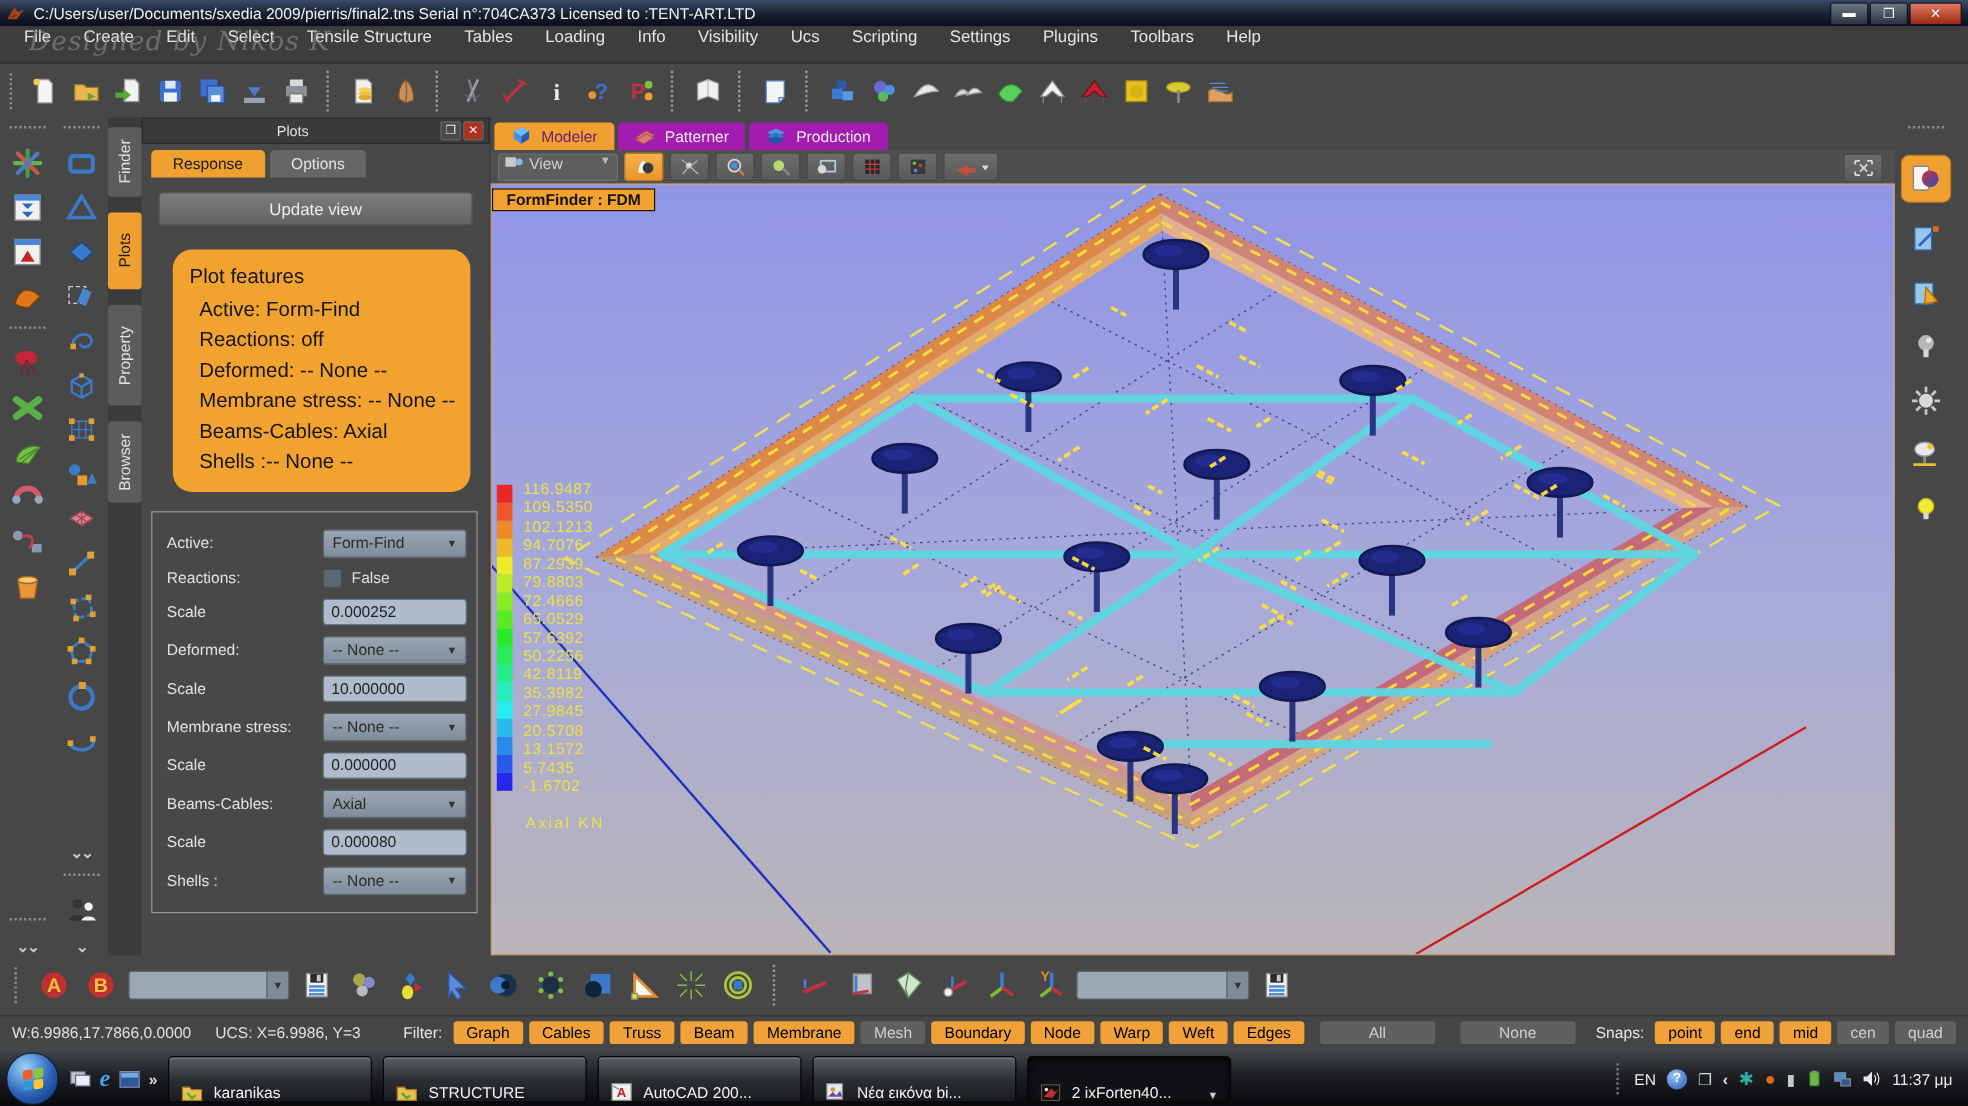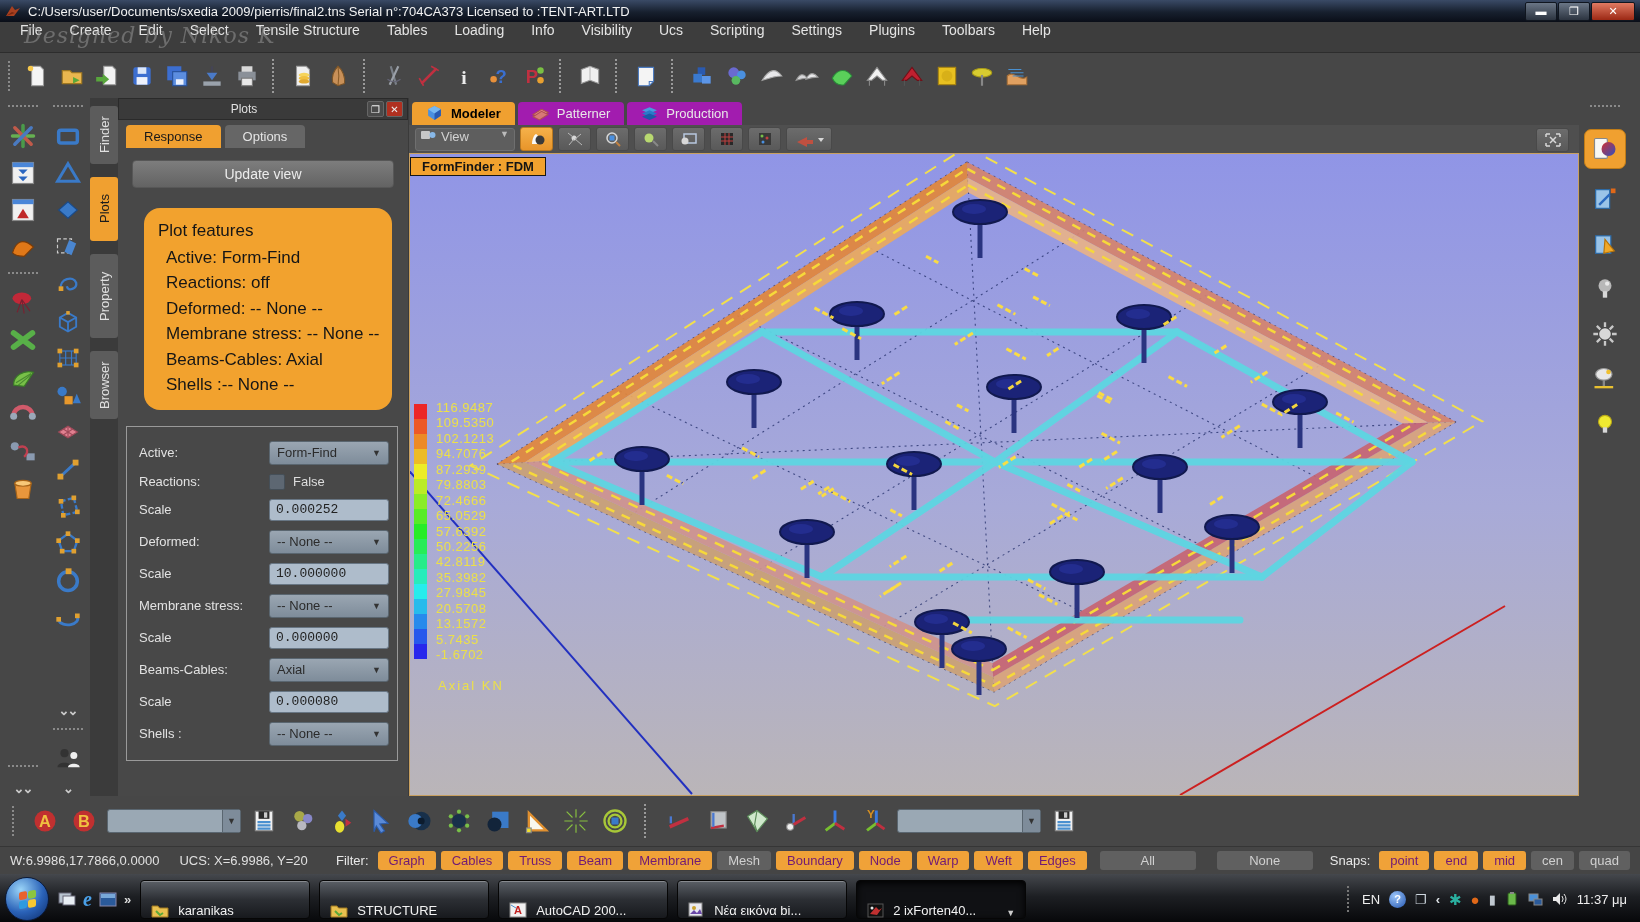--- a/index.html
+++ b/index.html
@@ -55,29 +55,29 @@
   .infobox{margin:20px 16px 0 26px;background:#f2a22e;border-radius:16px;padding:10px 6px 12px 14px;
            color:#161616;font-size:17px;line-height:1.5}
   .infobox .ib-title{margin-bottom:1px}
   .fields{margin:16px 10px 0 8px;border:1px solid #9a9a9a;padding:14px 12px;display:grid;
           grid-template-columns:130px 1fr;row-gap:9px;align-items:center}
   .fld-label{color:#e2e2e2;font-size:13px}
   .dd{height:22px;background:linear-gradient(#9aa6b2,#7e8c9a);border:1px solid #5a6670;border-radius:3px;
       display:flex;align-items:center;padding:0 7px;color:#2b2b2b;font-size:13px}
   .dd .arr{margin-left:auto;font-size:9px;color:#333}
   .inp{height:20px;background:#aebccb;border:1px solid #687684;border-radius:3px;color:#222;
-       padding:0 6px;font-size:13px;width:106px;font-family:Liberation Mono, monospace}
+       padding:0 6px;font-size:13px;width:106px;font-family:Liberation Sans, sans-serif}
   .chkrow{display:flex;align-items:center;gap:8px}
   .chk{width:14px;height:14px;background:#5d6772;border:1px solid #454f58;border-radius:2px}
   
   .vp-wrap{width:1170px;display:flex;flex-direction:column;background:#474747}
   .vptabs{height:27px;display:flex;align-items:flex-end;gap:3px;padding-left:3px}
   .vptab{display:flex;align-items:center;gap:8px;padding:0 14px;height:23px;border-radius:4px 4px 0 0;
          background:#a21caf;color:#e8e8e8;font-size:13px}
-  .vptab.active{background:#f0a030;color:#000000;font-weight:bold}
+  .vptab.active{background:#f0a030;color:#701a75;font-weight:normal}
   .viewtb{height:28px;background:#4f4f4f;display:flex;align-items:center;gap:5px;padding:0 6px;position:relative}
   .viewcombo{width:88px;height:21px;background:#5e5e5e;border:1px solid #6f6f6f;border-radius:3px;
              display:flex;align-items:flex-start;gap:5px;padding:0 5px;color:#d2d2d2}
   .viewcombo .arr{margin-left:auto;font-size:9px;color:#bbb}
   .vbtn{width:31px;height:22px;background:linear-gradient(#6c6c6c,#595959);border:1px solid #494949;
         border-radius:3px;display:flex;align-items:center;justify-content:center}
   .vbtn.active{background:linear-gradient(#f5b14a,#e8952a);border-color:#b87820}
   .fitbtn{position:absolute;right:10px;top:3px}
   .canvas{position:relative;flex:1;border:1px solid #c8a060;overflow:hidden;background:#9aa0e0}
   #scene{position:absolute;left:0;top:0}
@@ -98,21 +98,21 @@
   .btoolbar{height:50px;background:#474747;display:flex;align-items:center;gap:7px;padding:0 8px}
   .combo{width:132px;height:22px;background:#9aa8b4;border:1px solid #5a6670;border-radius:3px;
          display:flex;align-items:center}
   .combo .arr{margin-left:auto;width:17px;height:100%;background:#7e8c9a;border-left:1px solid #5a6670;
               display:flex;align-items:center;justify-content:center;font-size:9px;color:#333}
   
   .statusbar{height:27px;background:#454545;border-top:1px solid #363636;display:flex;
              align-items:center;padding:0 10px;font-size:13px;color:#e0e0e0}
   .coords{margin-right:20px;white-space:nowrap}
   .fgroup{display:flex;align-items:center;gap:5px;margin-left:auto}
-  .fbtn{padding:2px 11px;border-radius:3px;background:#f0a238;color:#701a75;font-size:13px;white-space:nowrap}
+  .fbtn{padding:2px 11px;border-radius:3px;background:#f0a238;color:#000000;font-size:13px;white-space:nowrap}
   .fbtn.off{background:#606060;color:#d0d0d0}
   .fbtn.wide{min-width:74px;text-align:center;margin:0 8px}
   .flabel{margin:0 4px;color:#e8e8e8}
   
   .taskbar{height:50px;background:linear-gradient(#45484d,#1d1f23 45%,#050608);display:flex;
            align-items:center;gap:9px;padding:0 5px}
   .orb{width:42px;height:42px;border-radius:50%;border:1px solid #0a1a3a;
        background:radial-gradient(circle at 35% 28%,#9ad4f8,#2a62b8 55%,#0c2a66);
        display:flex;align-items:center;justify-content:center}
   .flag{width:17px;height:17px;display:grid;grid-template-columns:1fr 1fr;gap:1px;transform:skewY(-8deg)}
@@ -1073,21 +1073,21 @@
         <rect x="4" y="3" width="16" height="18" fill="#f0f0f0" stroke="#888"></rect>
         <rect x="7" y="3" width="10" height="7" fill="#2a2a2a"></rect>
         <rect x="12" y="4" width="3" height="5" fill="#c8c8c8"></rect>
         <path d="M6 13h12M6 16h12M6 19h12" stroke="#4a90d0" stroke-width="2"></path>
       </svg>
     </span>
 </div>
 
 <div class="statusbar">
   <span class="coords">W:6.9986,17.7866,0.0000</span>
-  <span class="coords">UCS: X=6.9986, Y=20</span>
+  <span class="coords">UCS: X=6.9986, Y=3</span>
   <div class="fgroup">
     <span class="flabel">Filter:</span>
     <span class="fbtn">Graph</span>
     <span class="fbtn">Cables</span>
     <span class="fbtn">Truss</span>
     <span class="fbtn">Beam</span>
     <span class="fbtn">Membrane</span>
     <span class="fbtn off">Mesh</span>
     <span class="fbtn">Boundary</span>
     <span class="fbtn">Node</span>

